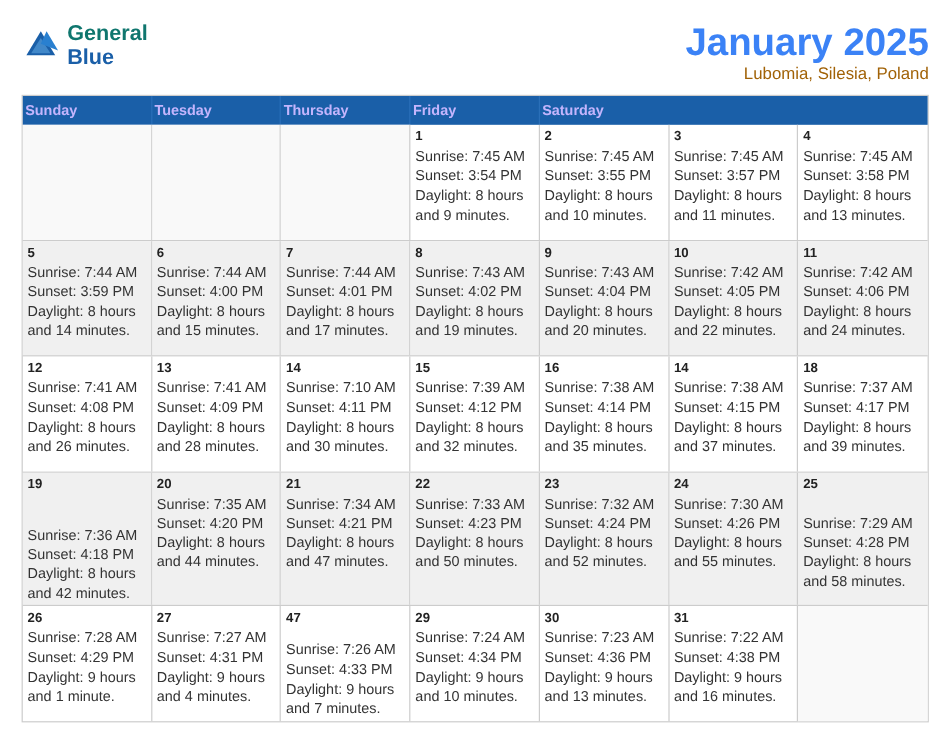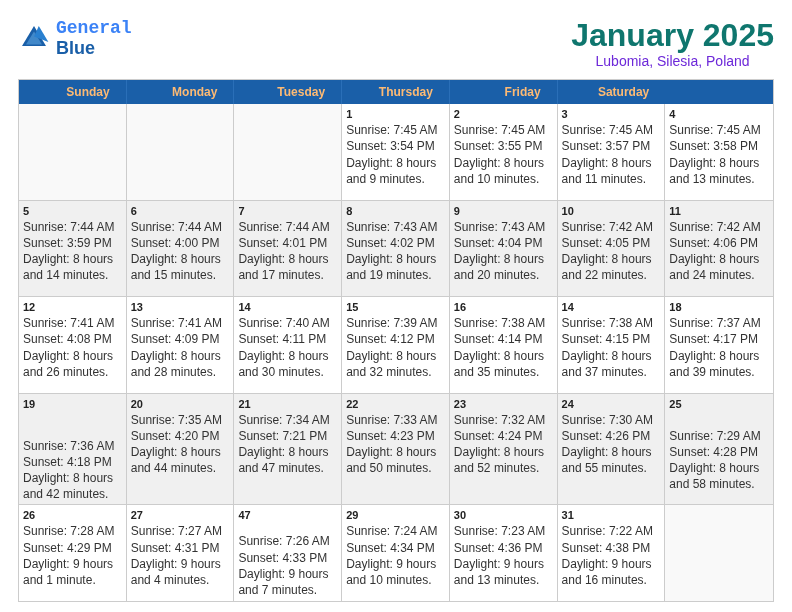--- a/index.html
+++ b/index.html
@@ -26,57 +26,56 @@
     .logo {
       display: flex;
       align-items: center;
       gap: 6px;
     }
     .logo-text {
       font-size: 18px;
       font-weight: bold;
       line-height: 1.1;
     }
-    .logo-general { color: #3b82f6; font-family: Liberation Mono, monospace; }
+    .logo-general { color: #0f766e; }
     .logo-blue { color: #1a5fa8; }
     .logo-icon {
       width: 32px;
       height: 32px;
     }
     .title-block {
       text-align: right;
     }
     .title-month {
       font-size: 32px;
       font-weight: bold;
-      color: #0f766e;
+      color: #3b82f6;
       line-height: 1.1;
     }
     .title-location {
       font-size: 14px;
-      color: #6d28d9;
-      text-align: center;
+      color: #a16207;
     }
     .calendar {
       flex: 1;
       display: flex;
       flex-direction: column;
       border: 1px solid #ccc;
     }
     .cal-header {
       display: grid;
       grid-template-columns: repeat(7, 1fr);
       background: #1a5fa8;
     }
     .cal-header-cell {
-      color: #fdba74;
+      color: #c4b5fd;
       font-size: 12px;
       font-weight: bold;
-      text-align: right;
-      padding: 5px 16px;
+      text-align: left;
+      padding: 5px 2px;
       border-right: 1px solid #2a6fb8;
     }
     .cal-header-cell:last-child { border-right: none; }
     .cal-body {
       flex: 1;
       display: flex;
       flex-direction: column;
     }
     .cal-row {
       display: grid;
@@ -127,21 +126,20 @@
     </div>
     <div class="title-block">
       <div class="title-month">January 2025</div>
       <div class="title-location">Lubomia, Silesia, Poland</div>
     </div>
   </div>
 
   <div class="calendar">
     <div class="cal-header">
       <div class="cal-header-cell">Sunday</div>
-      <div class="cal-header-cell">Monday</div>
       <div class="cal-header-cell">Tuesday</div>
       <div class="cal-header-cell">Thursday</div>
       <div class="cal-header-cell">Friday</div>
       <div class="cal-header-cell">Saturday</div>
     </div>
     <div class="cal-body" id="cal-body">
     <div class="cal-row">
           <div class="cal-cell empty"></div>
           <div class="cal-cell empty"></div>
           <div class="cal-cell empty"></div>
@@ -235,21 +233,21 @@
           </div>
           <div class="cal-cell">
             <span class="day-num">13</span>
             <div class="cell-info" style="white-space: pre-line;">Sunrise: 7:41 AM
 Sunset: 4:09 PM
 Daylight: 8 hours
 and 28 minutes.</div>
           </div>
           <div class="cal-cell">
             <span class="day-num">14</span>
-            <div class="cell-info" style="white-space: pre-line;">Sunrise: 7:40 AM
+            <div class="cell-info" style="white-space: pre-line;">Sunrise: 7:10 AM
 Sunset: 4:11 PM
 Daylight: 8 hours
 and 30 minutes.</div>
           </div>
           <div class="cal-cell">
             <span class="day-num">15</span>
             <div class="cell-info" style="white-space: pre-line;">Sunrise: 7:39 AM
 Sunset: 4:12 PM
 Daylight: 8 hours
 and 32 minutes.</div>
@@ -287,21 +285,21 @@
           <div class="cal-cell shaded">
             <span class="day-num">20</span>
             <div class="cell-info" style="white-space: pre-line;">Sunrise: 7:35 AM
 Sunset: 4:20 PM
 Daylight: 8 hours
 and 44 minutes.</div>
           </div>
           <div class="cal-cell shaded">
             <span class="day-num">21</span>
             <div class="cell-info" style="white-space: pre-line;">Sunrise: 7:34 AM
-Sunset: 7:21 PM
+Sunset: 4:21 PM
 Daylight: 8 hours
 and 47 minutes.</div>
           </div>
           <div class="cal-cell shaded">
             <span class="day-num">22</span>
             <div class="cell-info" style="white-space: pre-line;">Sunrise: 7:33 AM
 Sunset: 4:23 PM
 Daylight: 8 hours
 and 50 minutes.</div>
           </div>

